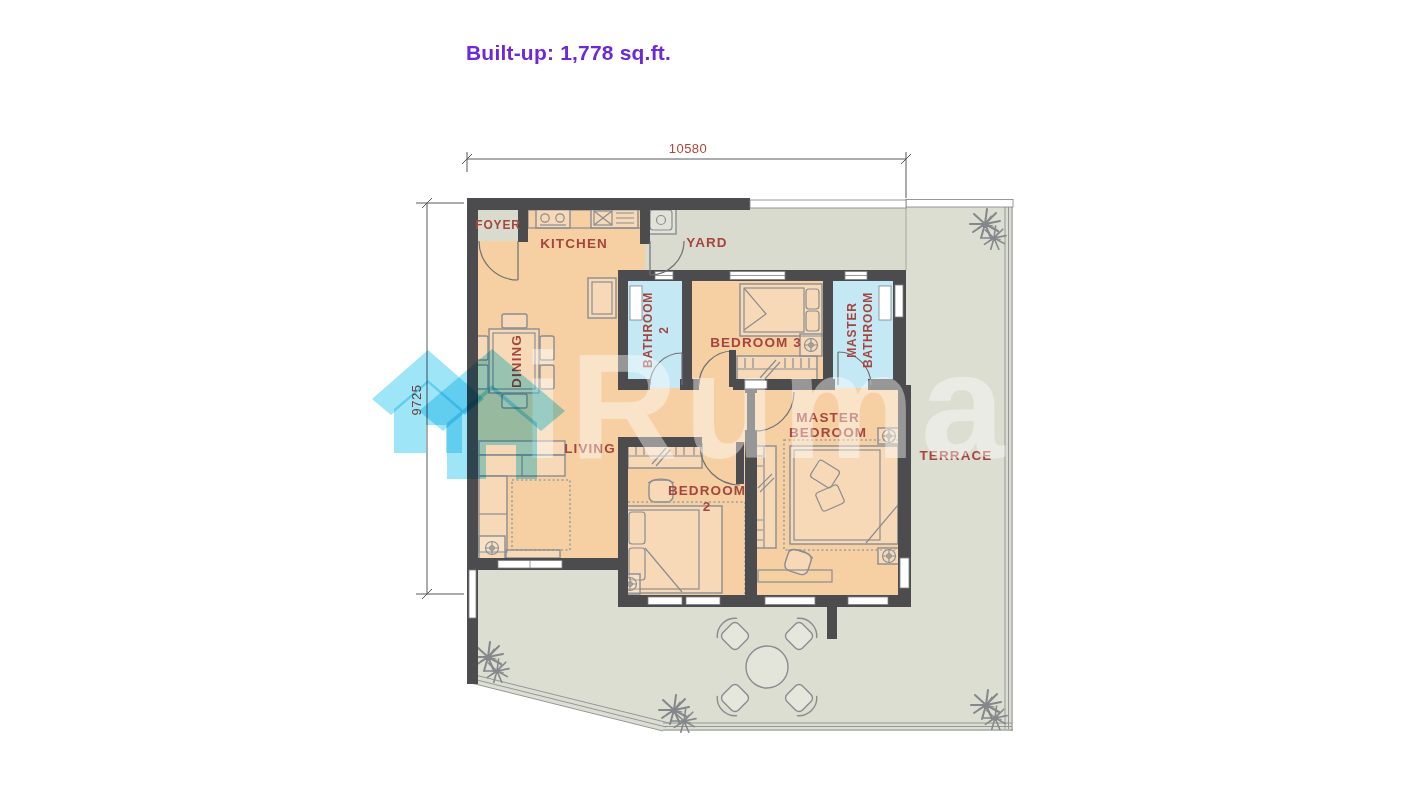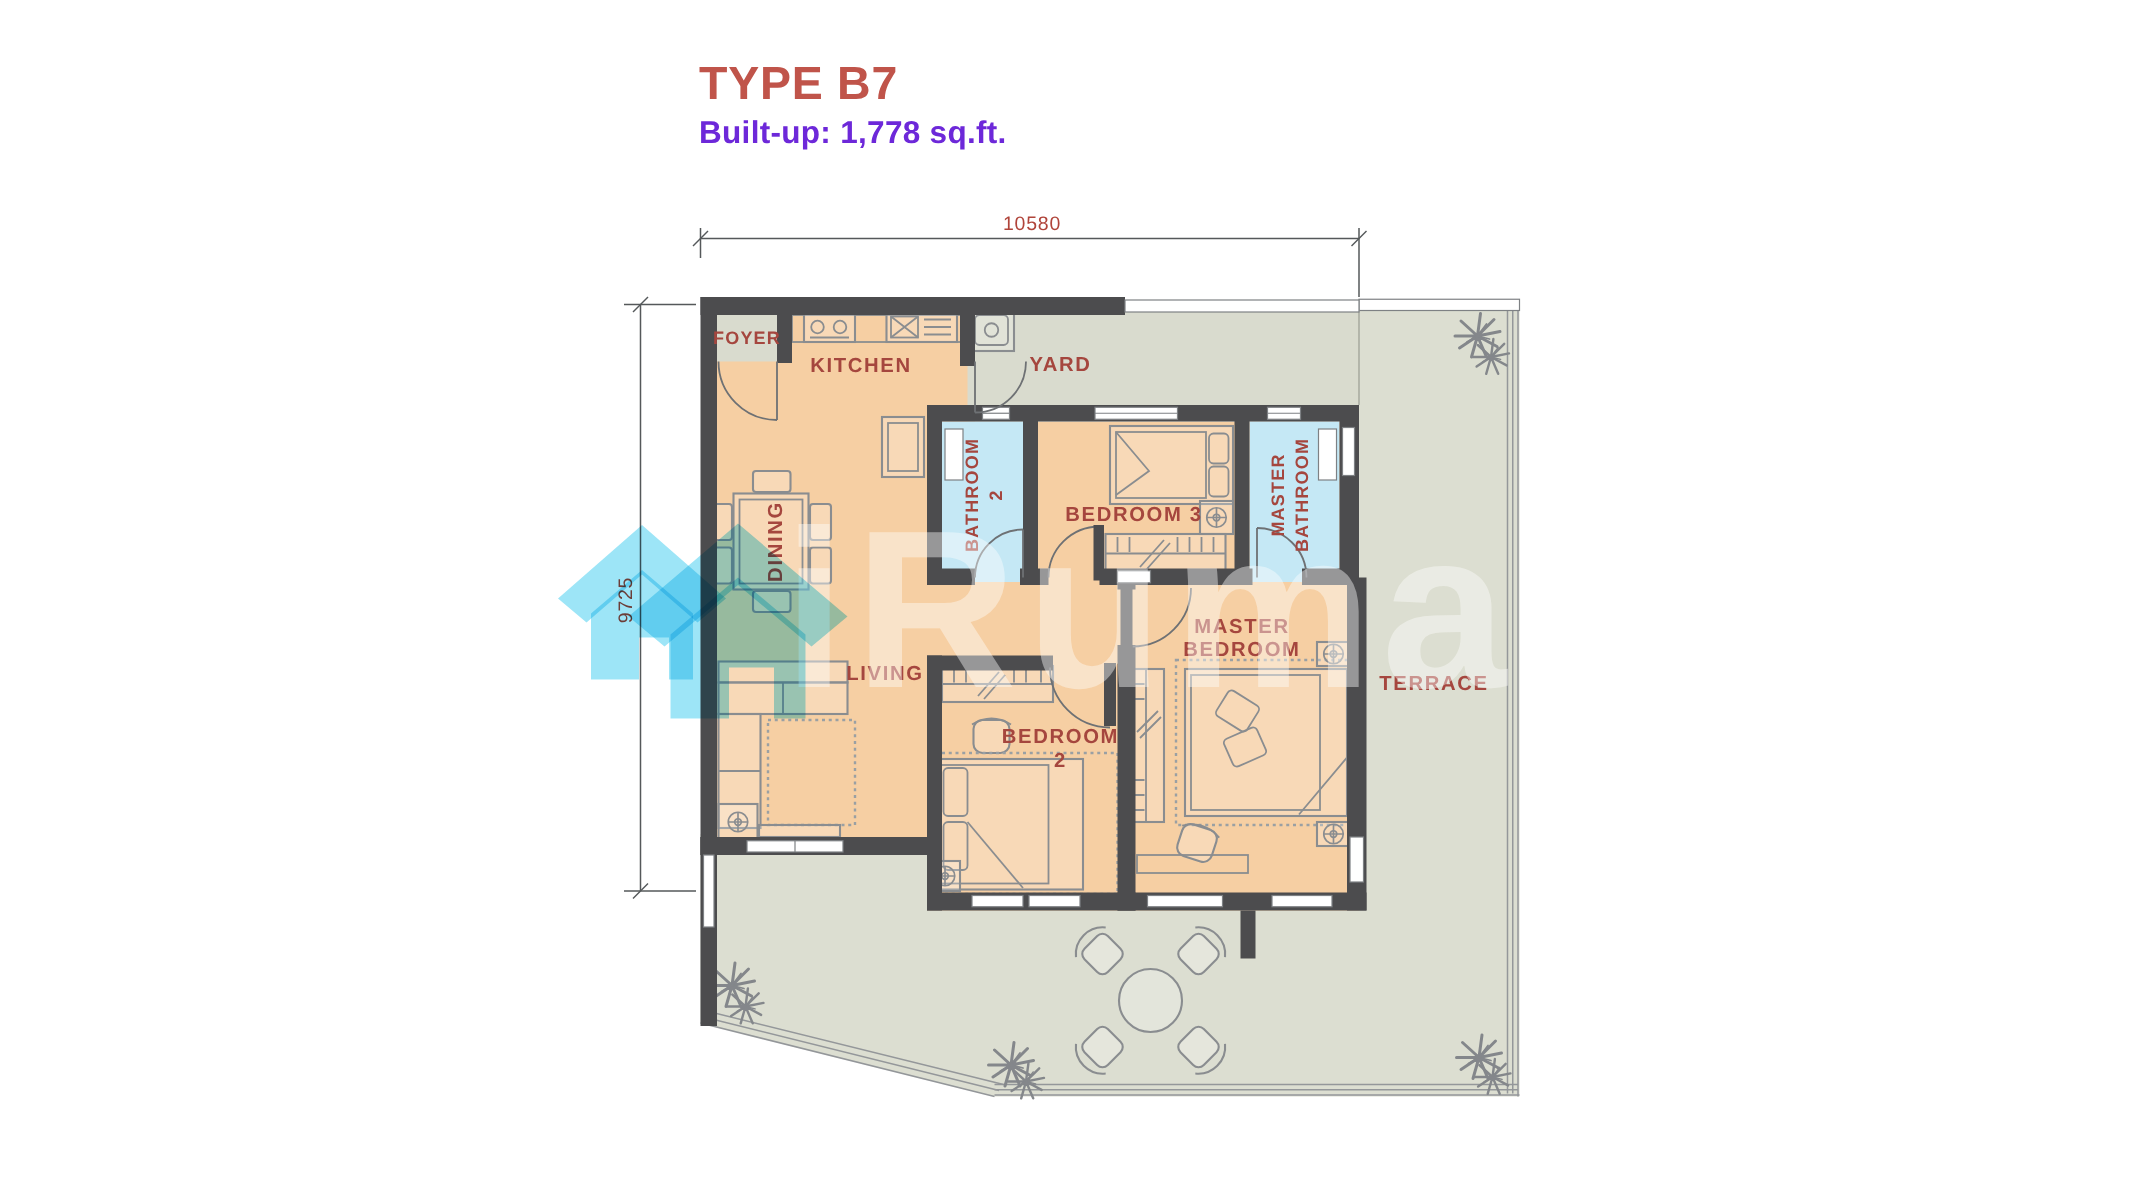--- a/index.html
+++ b/index.html
@@ -25,21 +25,20 @@
   .wm-house{fill:#85dff5;opacity:.8;mix-blend-mode:multiply;}
   .wm-text{font-family:"Liberation Sans",sans-serif;font-weight:bold;
        fill:#ffffff;opacity:.42;font-size:150px;letter-spacing:6px;}
 </style>
 </head>
 <body>
 
 <div class="stage">
 
   <div class="hdr">
-    <div class="type">TYPE B7</div>
     <div class="built">Built-up: 1,778 sq.ft.</div>
   </div>
 
   <svg width="1426" height="802" viewBox="0 0 1426 802">
 
     <defs>
       <g id="palm" stroke="#84878b" stroke-width="2" fill="none" stroke-linecap="round">
         <path d="M0 0 L2 -15 M0 0 L11 -11 M0 0 L15 -3 M0 0 L13 7 M0 0 L6 14 M0 0 L-4 14 M0 0 L-12 8 M0 0 L-15 0 M0 0 L-11 -10"></path>
         <path d="M0 0 L6 -8 M0 0 L8 2 M0 0 L-7 4" stroke-width="1.2"></path>
       </g>

